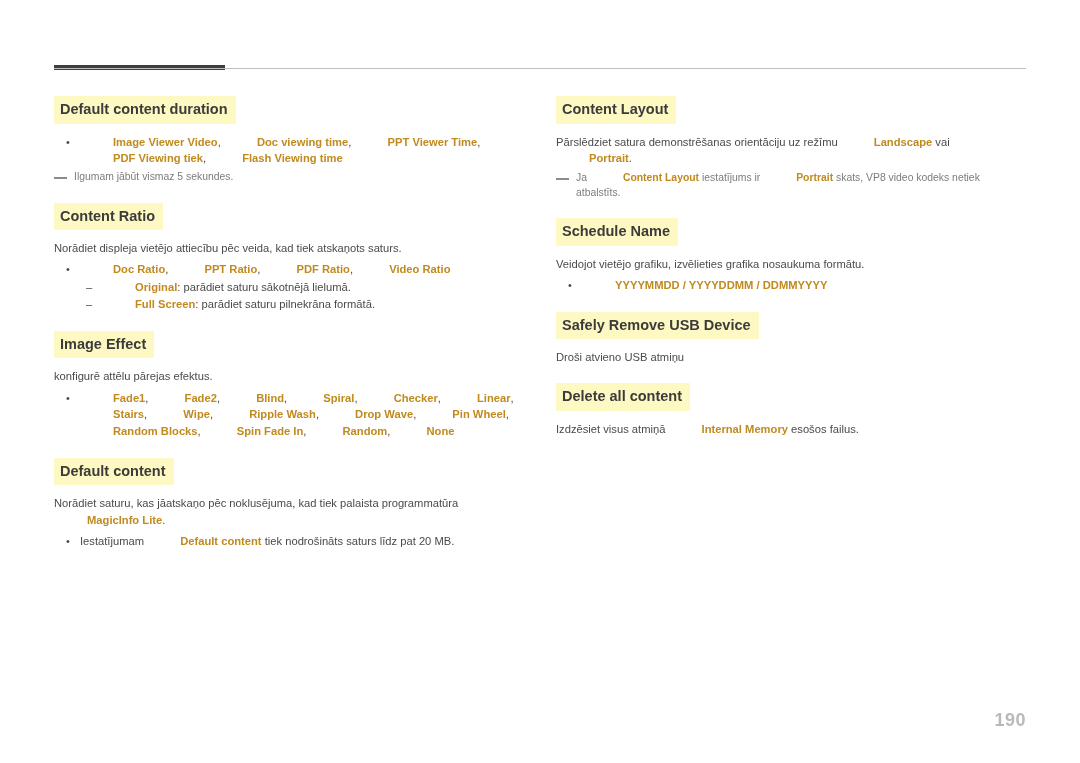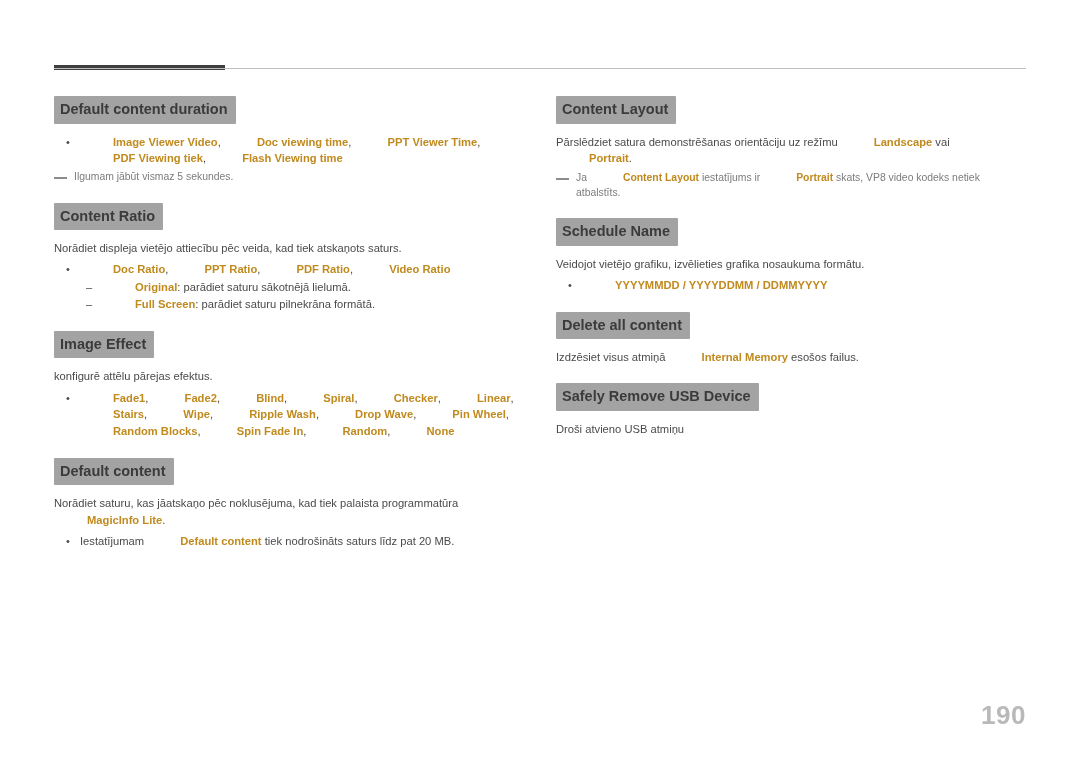--- a/index.html
+++ b/index.html
@@ -41,21 +41,21 @@
   .col {
     position: absolute;
     top: 96px;
     width: 470px;
   }
   .col-left { left: 54px; }
   .col-right { left: 556px; }
 
   .hdr {
     display: inline-block;
-    background: #a3a3a3;
+    background: #fef9c3;
     color: #3b3b3b;
     font-weight: bold;
     font-size: 14.5px;
     line-height: 1;
     padding: 6px 8px 7px 6px;
     margin: 0 0 10px 0;
     border-radius: 1px;
   }
   .sec { margin-bottom: 18px; }
   .sec:first-child { margin-top: 0; }
@@ -125,21 +125,21 @@
   }
   b.k {
     color: #c08a1e;
     font-weight: bold;
     padding-left: 33px;
   }
   .pagenum {
     position: absolute;
     right: 54px;
     bottom: 32px;
-    font-size: 26px;
+    font-size: 18px;
     font-weight: bold;
     color: #b9b9b9;
     letter-spacing: 0.5px;
   }
 </style>
 </head>
 <body>
 
 <div class="page">
 
@@ -195,27 +195,27 @@
 
     <div class="sec">
       <div class="hdr">Schedule Name</div>
       <p class="body">Veidojot vietējo grafiku, izvēlieties grafika nosaukuma formātu.</p>
       <ul class="bul">
         <li><b class="k">YYYYMMDD / YYYYDDMM / DDMMYYYY</b></li>
       </ul>
     </div>
 
     <div class="sec">
+      <div class="hdr">Safely Remove USB Device</div>
+      <p class="body">Droši atvieno USB atmiņu</p>
+    </div>
+
+    <div class="sec">
       <div class="hdr">Delete all content</div>
       <p class="body">Izdzēsiet visus atmiņā <b class="k">Internal Memory</b> esošos failus.</p>
     </div>
 
-    <div class="sec">
-      <div class="hdr">Safely Remove USB Device</div>
-      <p class="body">Droši atvieno USB atmiņu</p>
-    </div>
-
 
   </div>
 
   <div class="pagenum">190</div>
 
 </div>
 
 </body></html>

